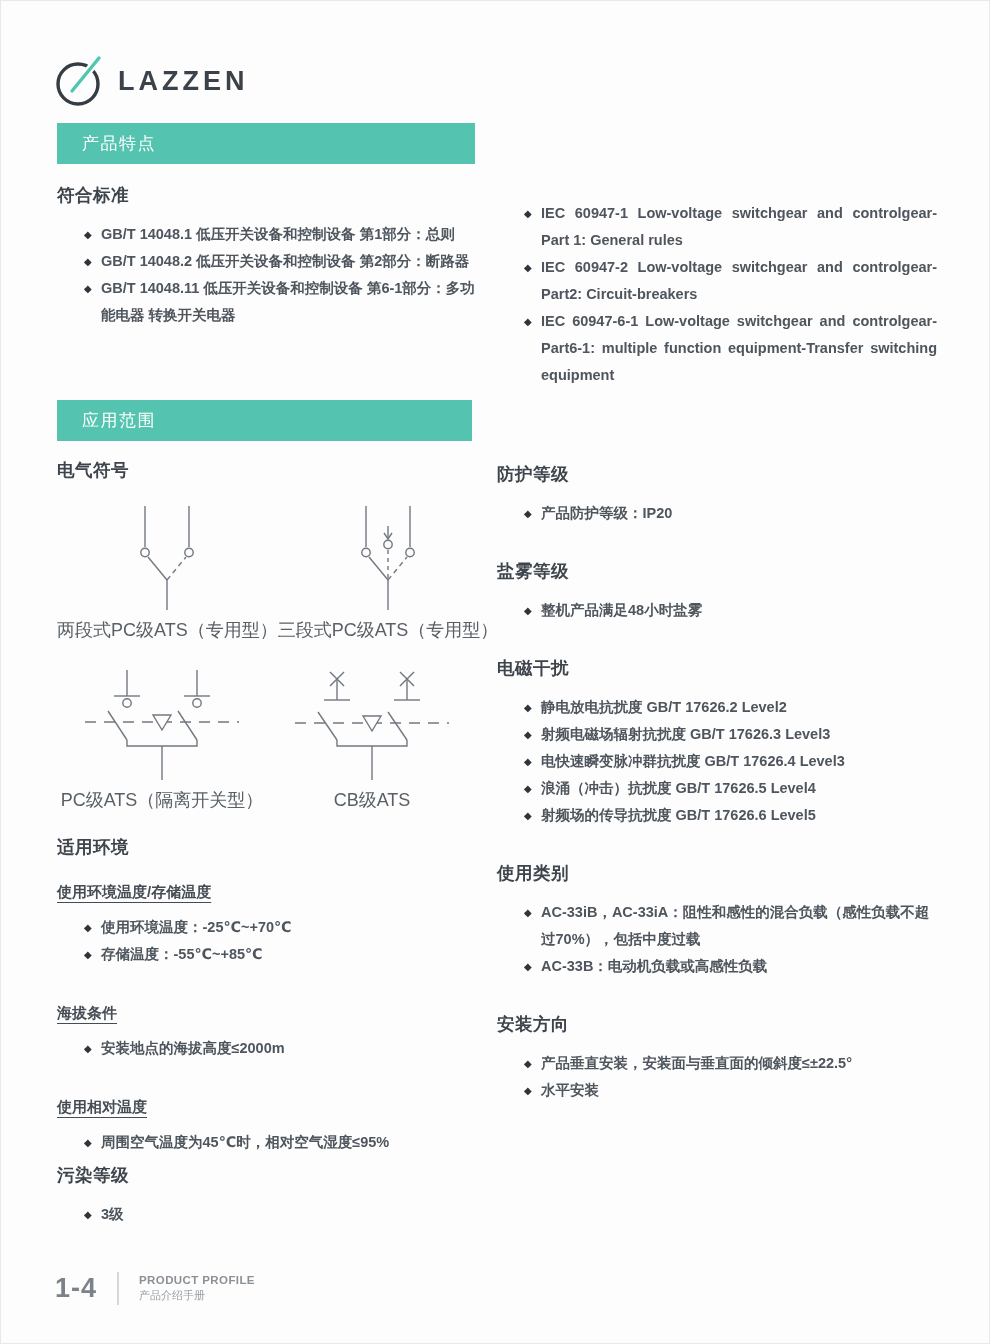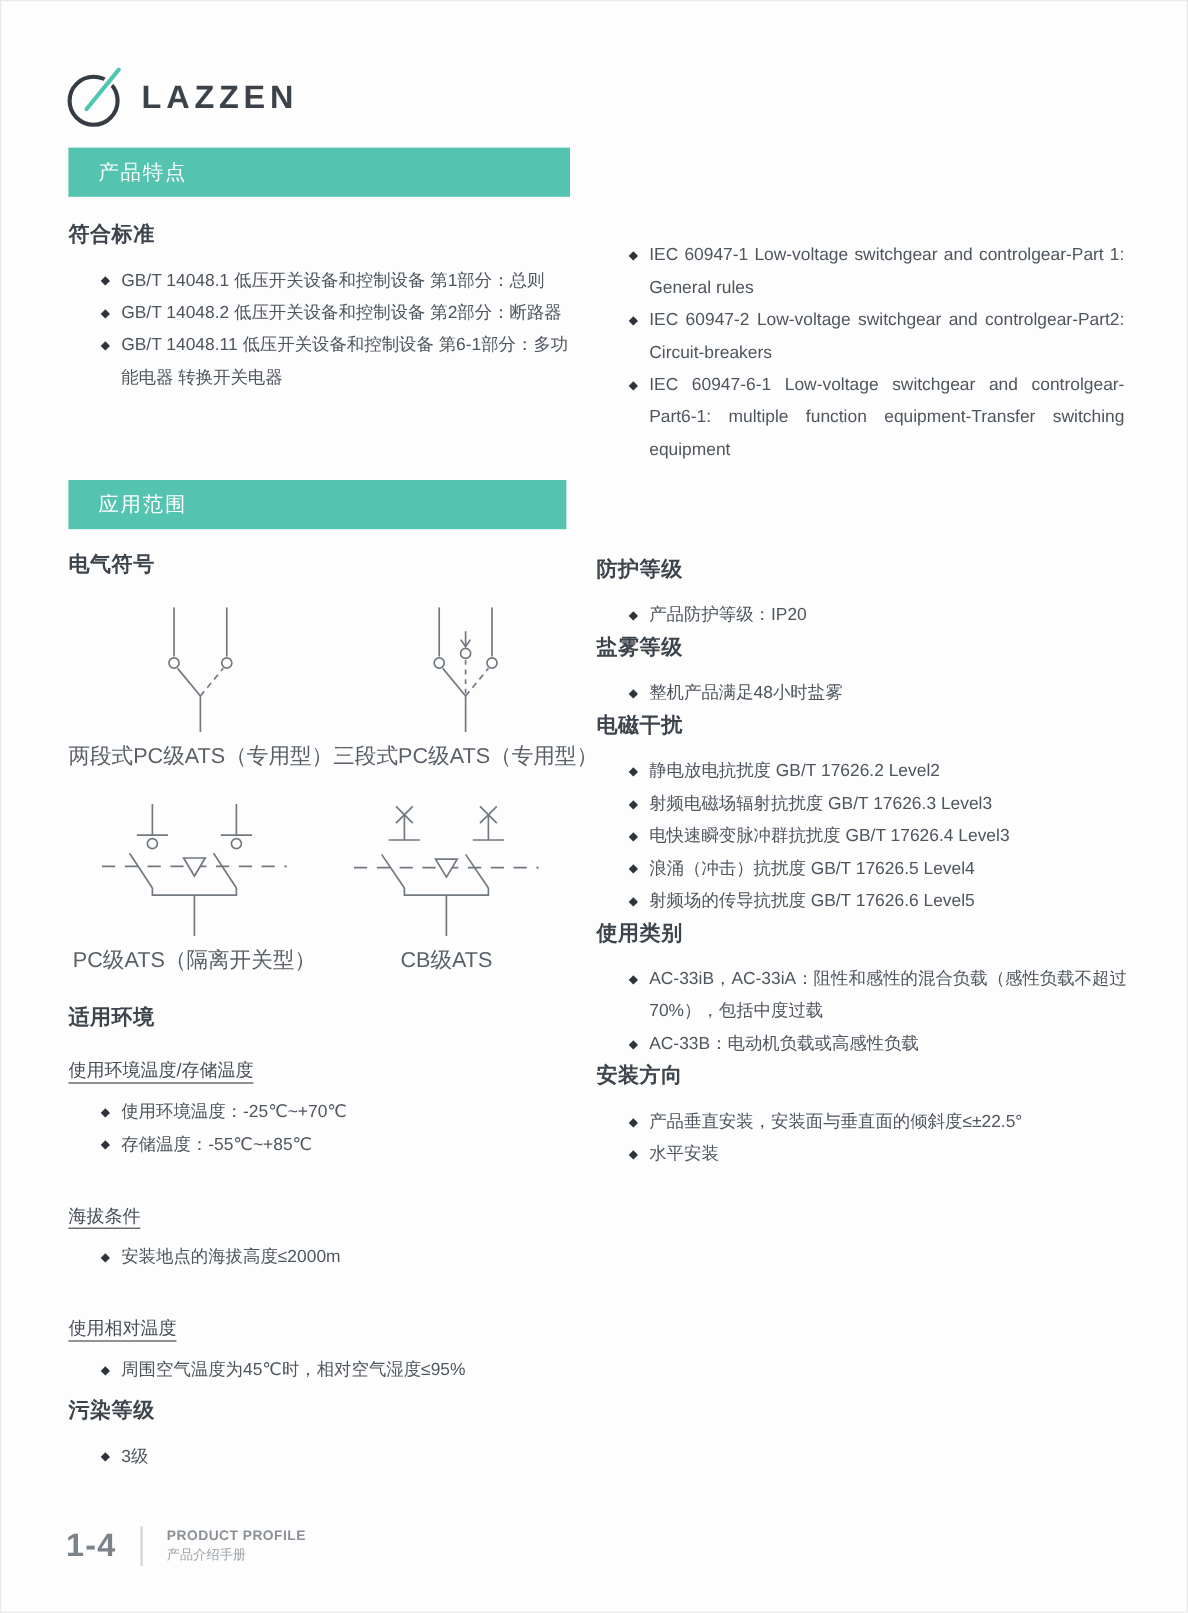--- a/index.html
+++ b/index.html
@@ -23,46 +23,46 @@
   .banner{
     position:absolute;left:57px;width:418px;height:41px;
     background:var(--accent);color:#ffffff;display:flex;align-items:center;
     padding-left:25px;font-size:17px;letter-spacing:1.5px;
   }
   .banner-features{top:123px;}
   .banner-application{top:400px;width:415px;}
   
   .h2{font-size:17.5px;font-weight:600;color:var(--heading);letter-spacing:0.5px;margin:0;}
   .h3{
-    font-size:15px;font-weight:400;color:#454c54;margin:0;
+    font-size:15px;font-weight:700;color:#454c54;margin:0;
     text-decoration:underline;text-underline-offset:5px;text-decoration-thickness:1px;
   }
   
   .bullets{list-style:none;margin:14px 0 0;padding:0;}
   .bullets li{display:flex;align-items:flex-start;font-size:14.5px;color:var(--body);line-height:27px;}
   .bullet{flex:0 0 44px;padding-left:27px;color:#2e343b;font-size:10px;line-height:27px;}
   .bullet::before{content:"◆";}
-  .txt{flex:1 1 auto;}
+  .txt{flex:1 1 auto;font-weight:bold;}
   .justify .txt{text-align:justify;}
   
   .std-left{position:absolute;left:57px;top:183px;width:420px;}
   .std-right{position:absolute;left:497px;top:186px;width:440px;}
   .symbols{position:absolute;left:57px;top:458px;width:420px;}
   .sym-row{display:flex;margin-top:24px;}
   .sym-row figure{flex:1;margin:0;display:flex;flex-direction:column;align-items:center;}
   .sym-row figcaption{font-size:18px;color:#585f66;margin-top:8px;white-space:nowrap;}
   .sym-row.second{margin-top:28px;}
   svg.sym{stroke:var(--sym);stroke-width:1.4;fill:none;}
   .env{position:absolute;left:57px;top:835px;width:432px;}
   .subsec{margin-top:24px;}
   .subsec + .subsec{margin-top:36px;}
   .subsec .bullets{margin-top:12px;}
   .pollution{position:absolute;left:57px;top:1163px;width:420px;}
   .right-col{position:absolute;left:497px;top:462px;width:442px;}
-  .right-col section + section{}
+  .right-col section + section{margin-top:32px;}
   
   .pfooter{position:absolute;left:55px;top:1272px;display:flex;align-items:center;gap:20px;}
   .pagenum{font-size:27px;font-weight:700;color:var(--footer-gray);letter-spacing:1px;}
   .fdiv{width:2px;height:33px;background:#d4d7da;}
   .ftexts .en{font-size:11.5px;font-weight:700;color:#8b9096;letter-spacing:0.4px;}
   .ftexts .zh{font-size:11px;color:#9aa0a5;margin-top:2px;}
 </style>
 </head>
 <body>
 

